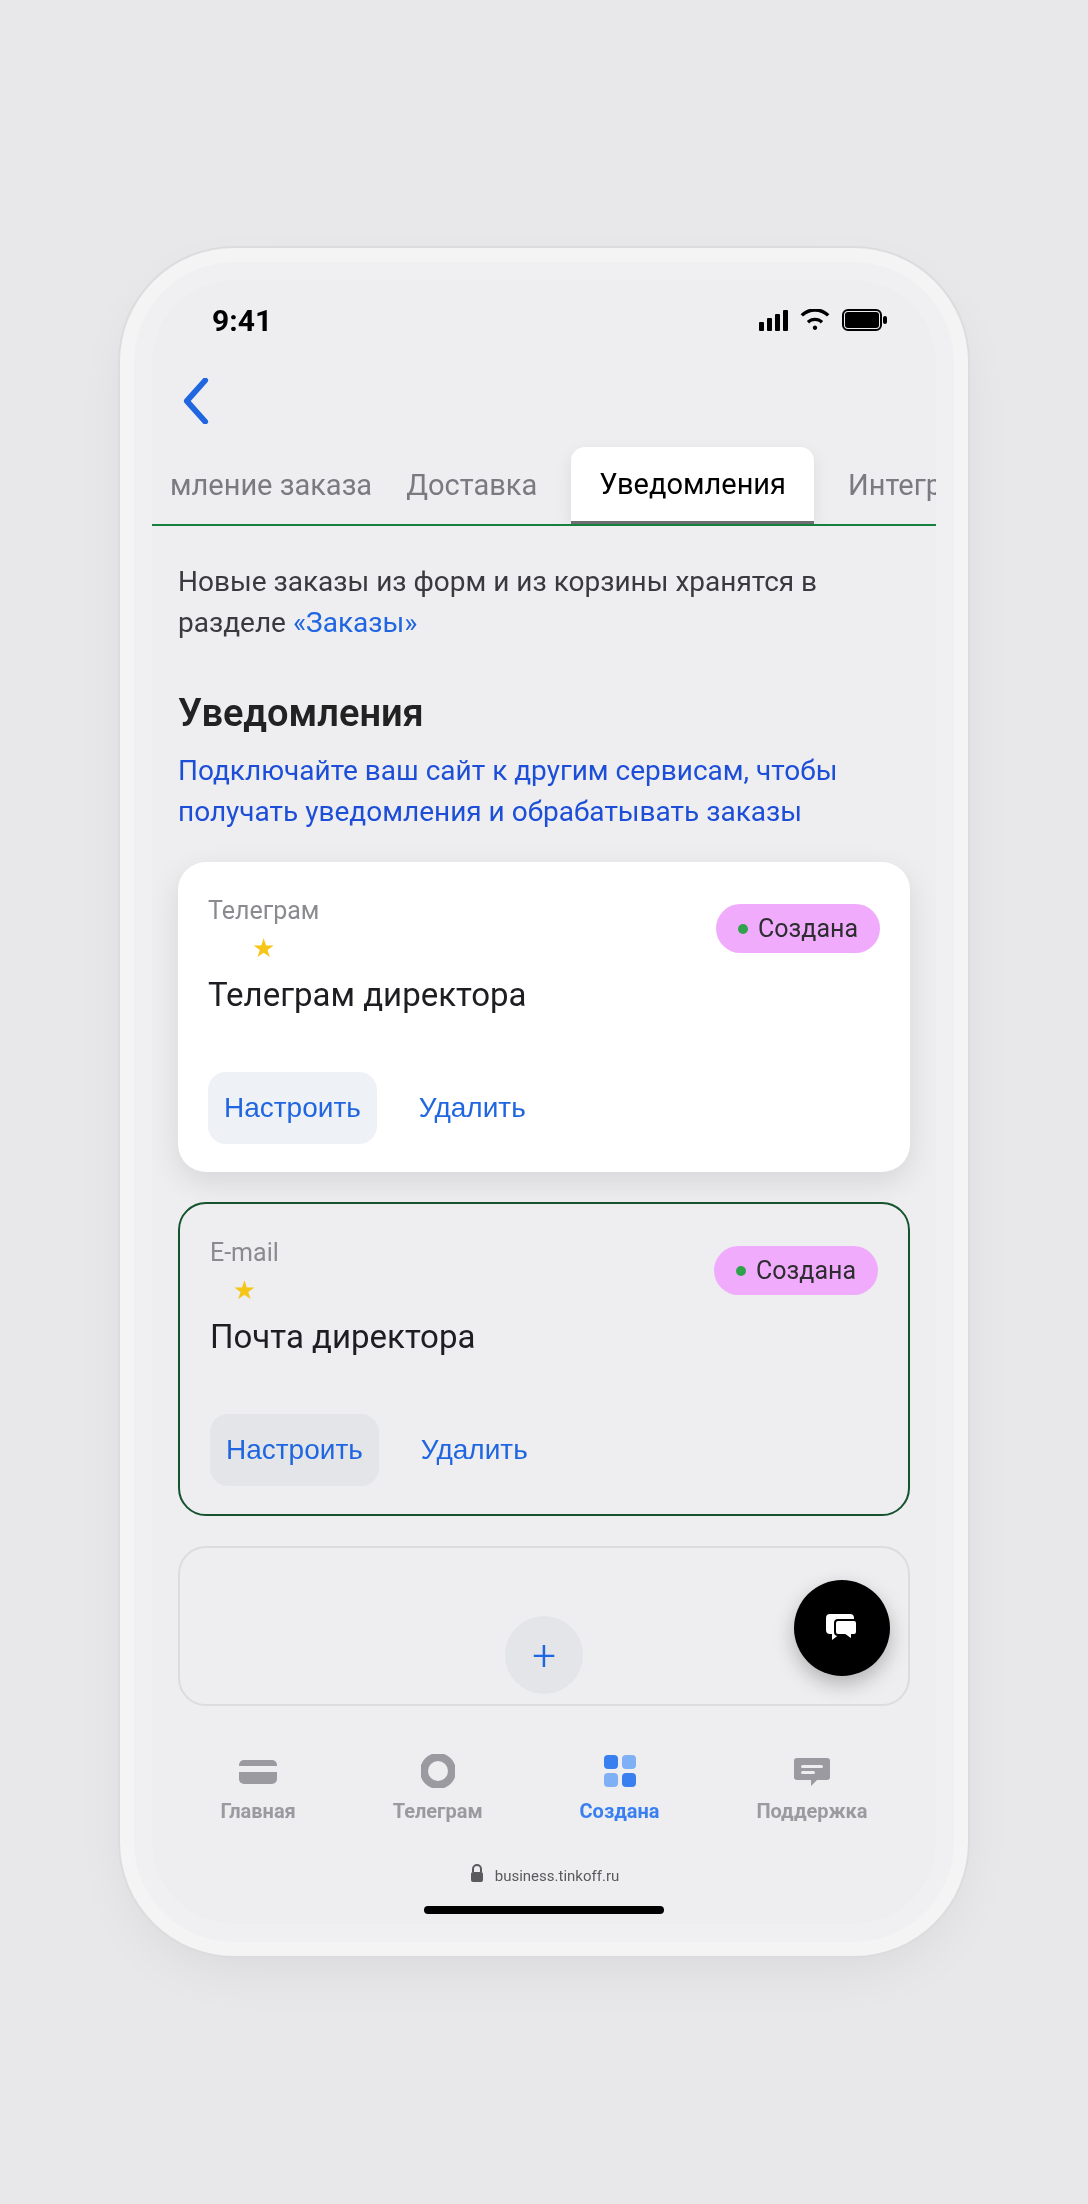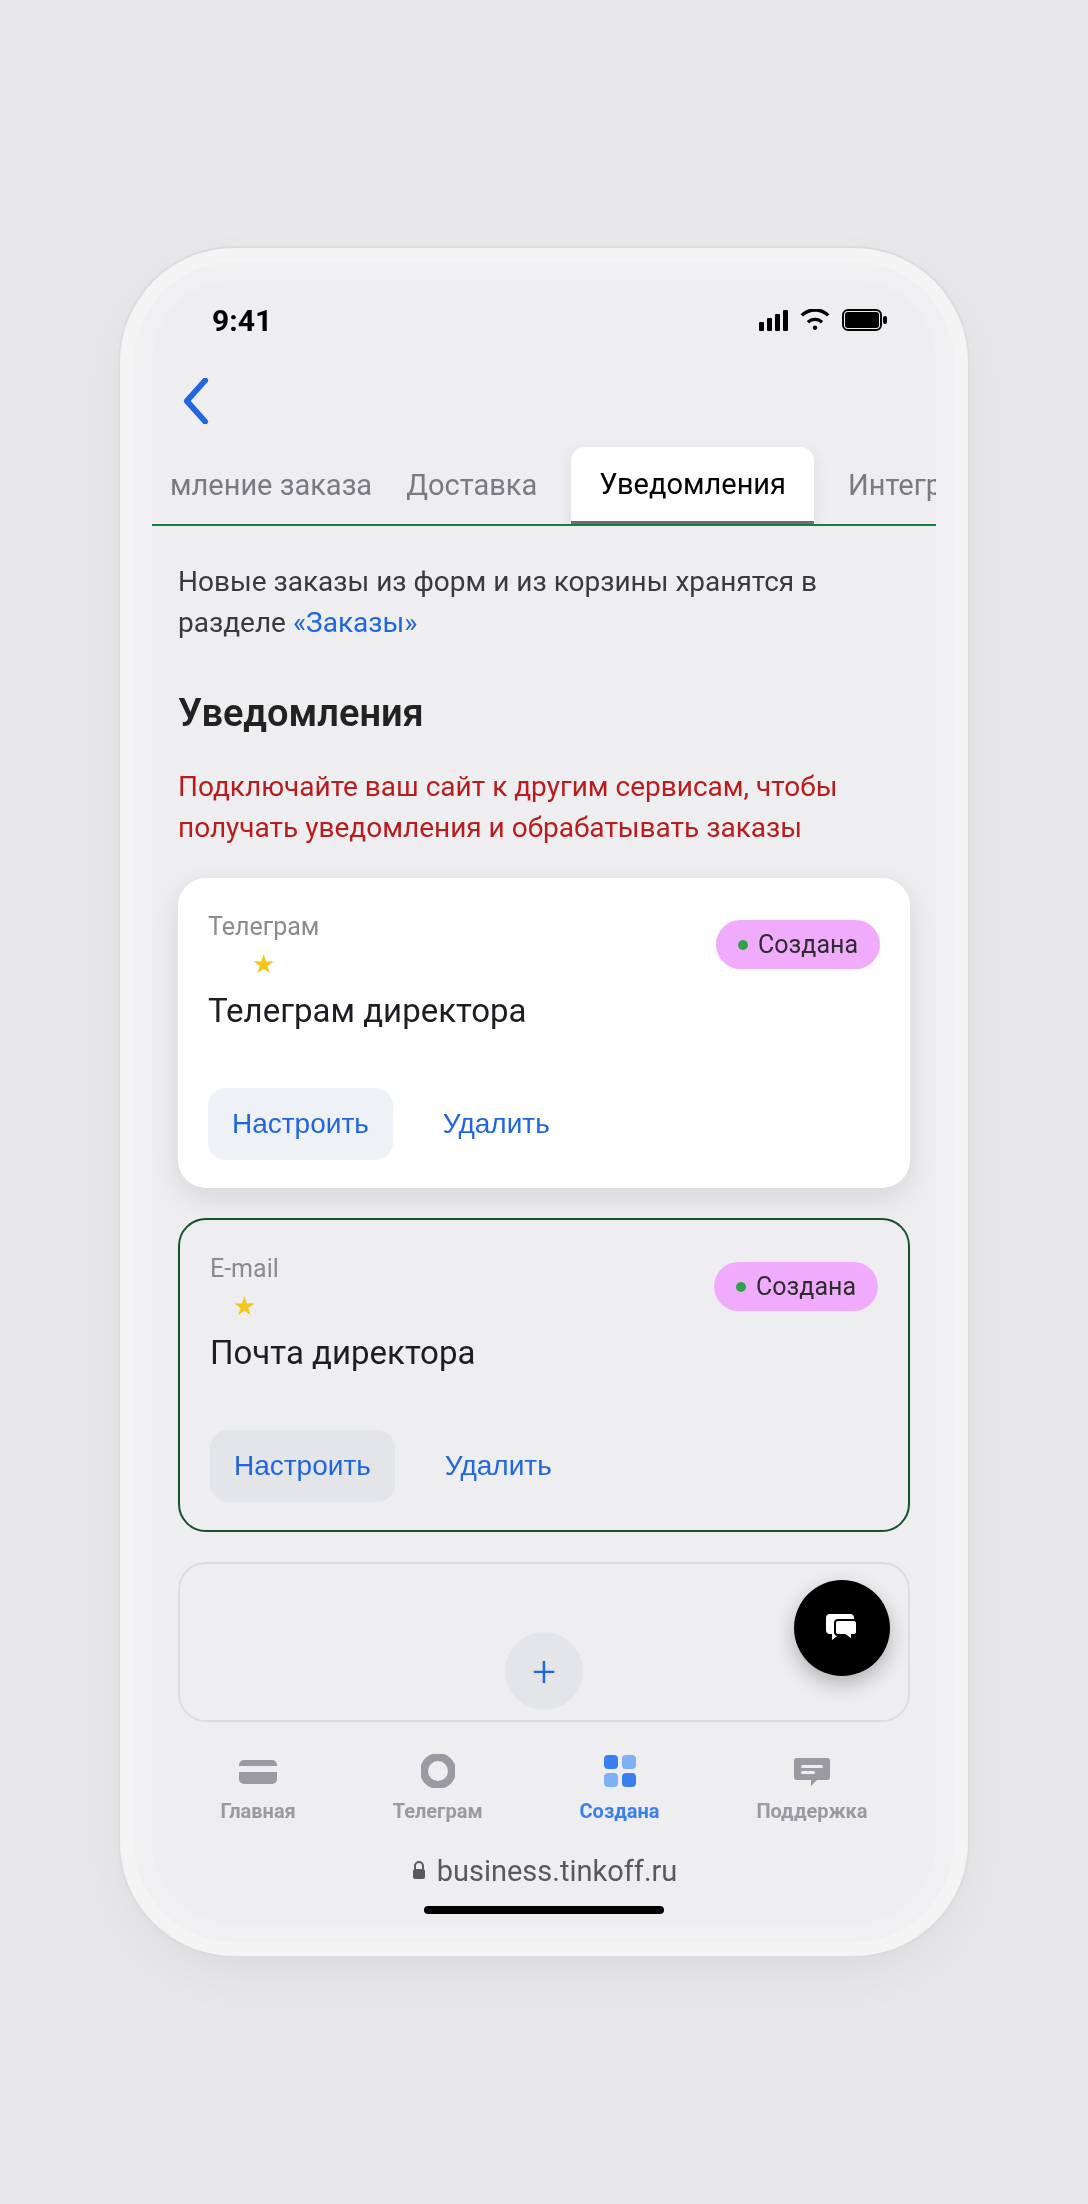--- a/index.html
+++ b/index.html
@@ -31,53 +31,53 @@
     color: #000; background: #fff; padding: 20px 28px; border-radius: 14px 14px 0 0;
     box-shadow: 0 6px 18px rgba(0,0,0,.08); border-bottom: 4px solid #6d6d72;
     margin-bottom: -1px;
   }
 
   .content { flex: 1; overflow: hidden; padding: 36px 26px 0; }
   .intro { font-size: 28px; color: #3a3a3e; line-height: 1.45; }
   .intro a { color: #2066e0; text-decoration: none; }
 
   h2.section-title { font-size: 38px; font-weight: 600; color: #222; margin-top: 48px; }
-  .section-desc { font-size: 28px; color: #b91c1c; line-height: 1.45; margin-top: 32px; }
+  .section-desc { font-size: 28px; color: #1d4ed8; line-height: 1.45; margin-top: 16px; }
 
   .card {
     margin-top: 30px; border-radius: 28px; padding: 34px 30px 28px;
   }
   .card.elevated { background: #fff; box-shadow: 0 10px 30px rgba(0,0,0,.10); }
   .card.flat { background: transparent; border: 2px solid #14532d; }
 
   .card-head { display: flex; align-items: center; justify-content: space-between; }
   .card-label { display: flex; align-items: center; gap: 10px; color: #8a8a90; font-size: 25px; flex-direction: column; }
   .star { color: #f5c518; font-size: 26px; line-height: 1; }
   .badge { display: inline-flex; align-items: center; gap: 10px; background: #f0abfc; color: #2d2d30; font-size: 25px; padding: 10px 22px; border-radius: 999px; }
   .badge .dot { width: 10px; height: 10px; background: #2fa24b; border-radius: 50%; }
 
   .card-title { font-size: 33px; color: #1e1e22; margin-top: 14px; }
 
   .card-actions { display: flex; gap: 26px; margin-top: 58px; }
-  .btn { font-size: 28px; color: #2066e0; padding: 20px 24px; border-radius: 18px; border: none; background: transparent; cursor: pointer; }
+  .btn { font-size: 28px; color: #2066e0; padding: 20px 16px; border-radius: 18px; border: none; background: transparent; cursor: pointer; }
   .btn.primary-soft { background: #eef1f5; }
   .card.flat .btn.primary-soft { background: #e3e5e9; }
 
   .card.add { margin-top: 30px; border: 2px solid #dcdcdf; border-radius: 28px; height: 160px; display: flex; align-items: flex-end; justify-content: center; padding-bottom: 10px; }
   .plus-btn { width: 78px; height: 78px; border-radius: 50%; background: #e3e5e9; display: flex; align-items: center; justify-content: center; color: #2066e0; font-size: 42px; font-weight: 300; }
 
   .fab { position: absolute; right: 46px; bottom: 248px; width: 96px; height: 96px; border-radius: 50%; background: #000; display: flex; align-items: center; justify-content: center; box-shadow: 0 8px 20px rgba(0,0,0,.25); }
 
   
   .bottom-nav { position: absolute; bottom: 78px; left: 0; right: 0; height: 118px; display: flex; justify-content: space-around; align-items: center; padding: 0 20px; }
   .bn-item { display: flex; flex-direction: column; align-items: center; gap: 8px; color: #9a9aa0; font-size: 20px; font-weight: bold; }
   .bn-item.active { color: #3a7ff0; }
   .bn-icon { height: 40px; display: flex; align-items: center; justify-content: center; }
 
-  .url-bar { position: absolute; bottom: 36px; left: 0; right: 0; text-align: center; color: #5a5a5e; font-size: 29px; display: flex; align-items: center; justify-content: center; gap: 10px; }
+  .url-bar { position: absolute; bottom: 36px; left: 0; right: 0; text-align: center; color: #5a5a5e; font-size: 15px; display: flex; align-items: center; justify-content: center; gap: 10px; }
   .home-ind { position: absolute; bottom: 10px; left: 50%; transform: translateX(-50%); width: 240px; height: 8px; background: #000; border-radius: 6px; }
 </style>
 </head>
 <body>
 
 <div class="device">
 
   <div class="screen">
 
     <div class="status">

